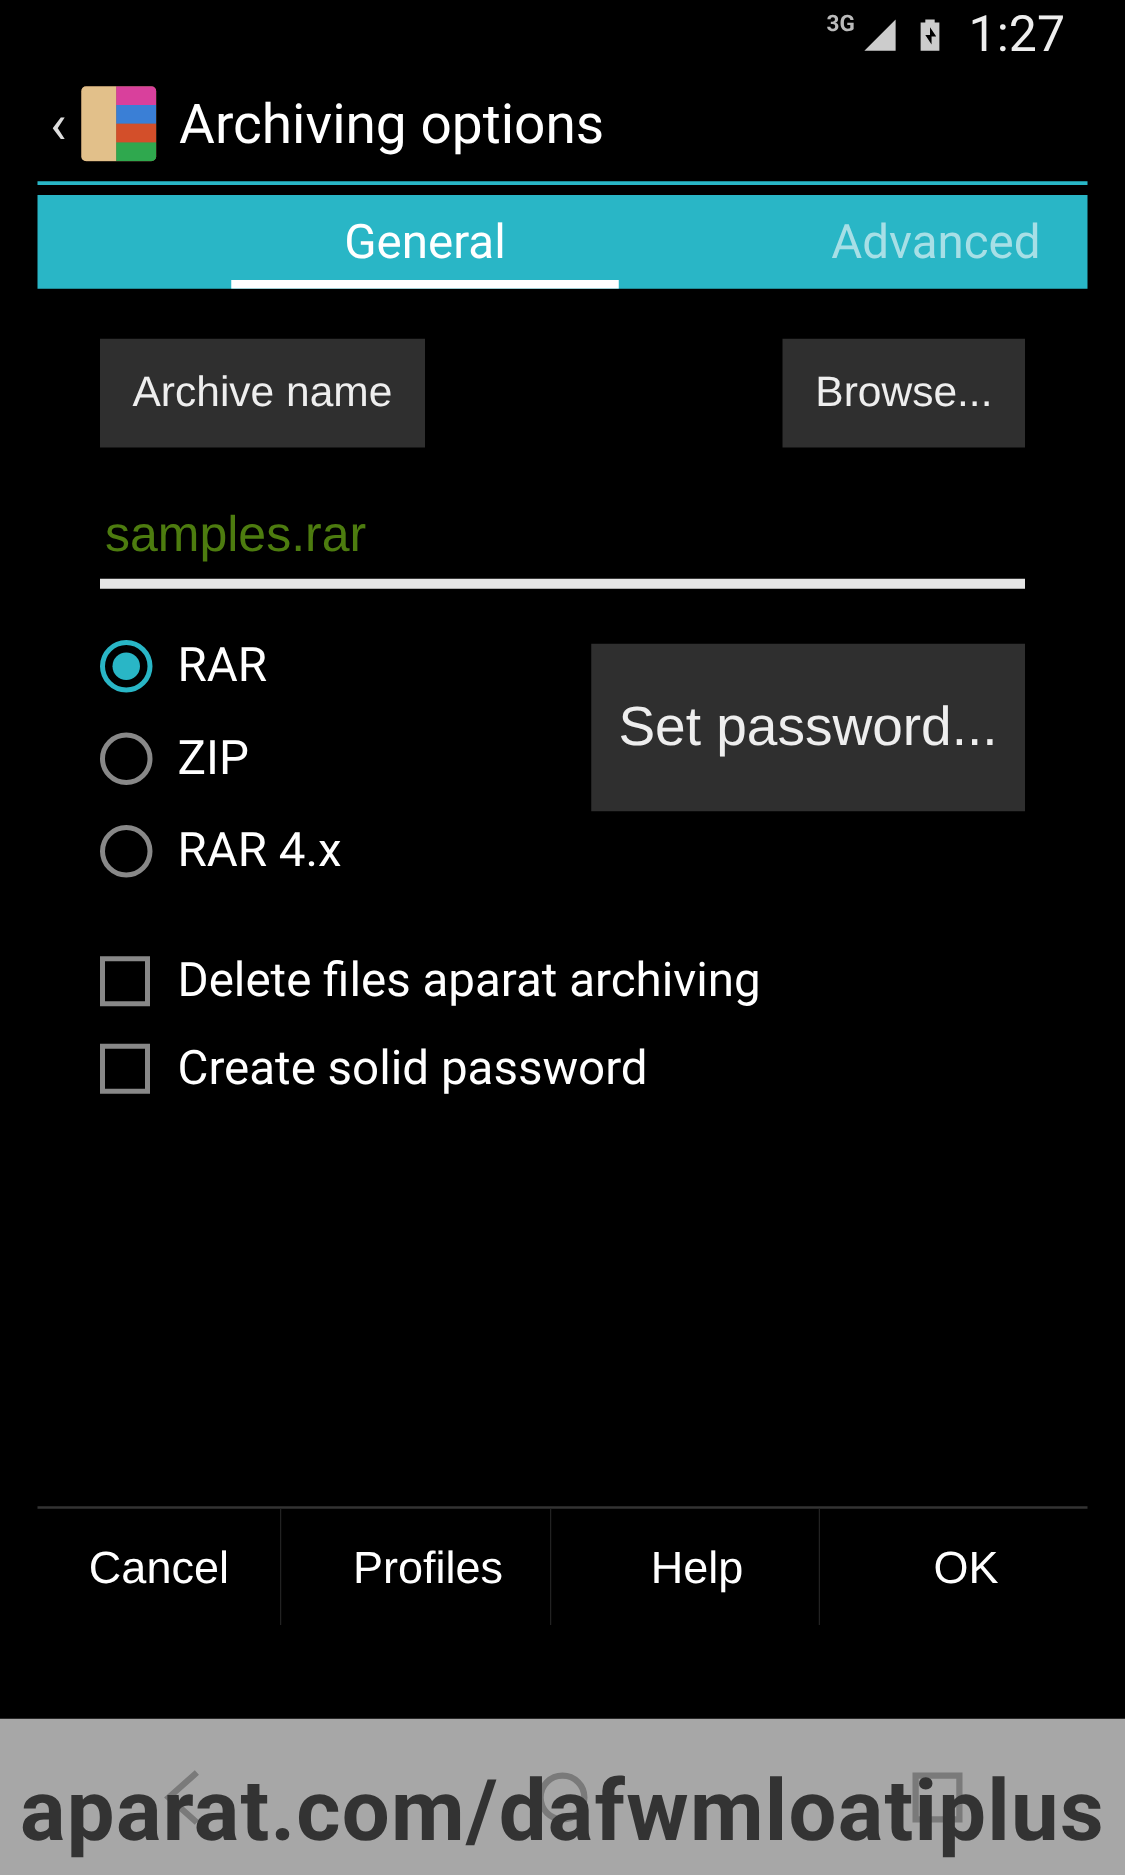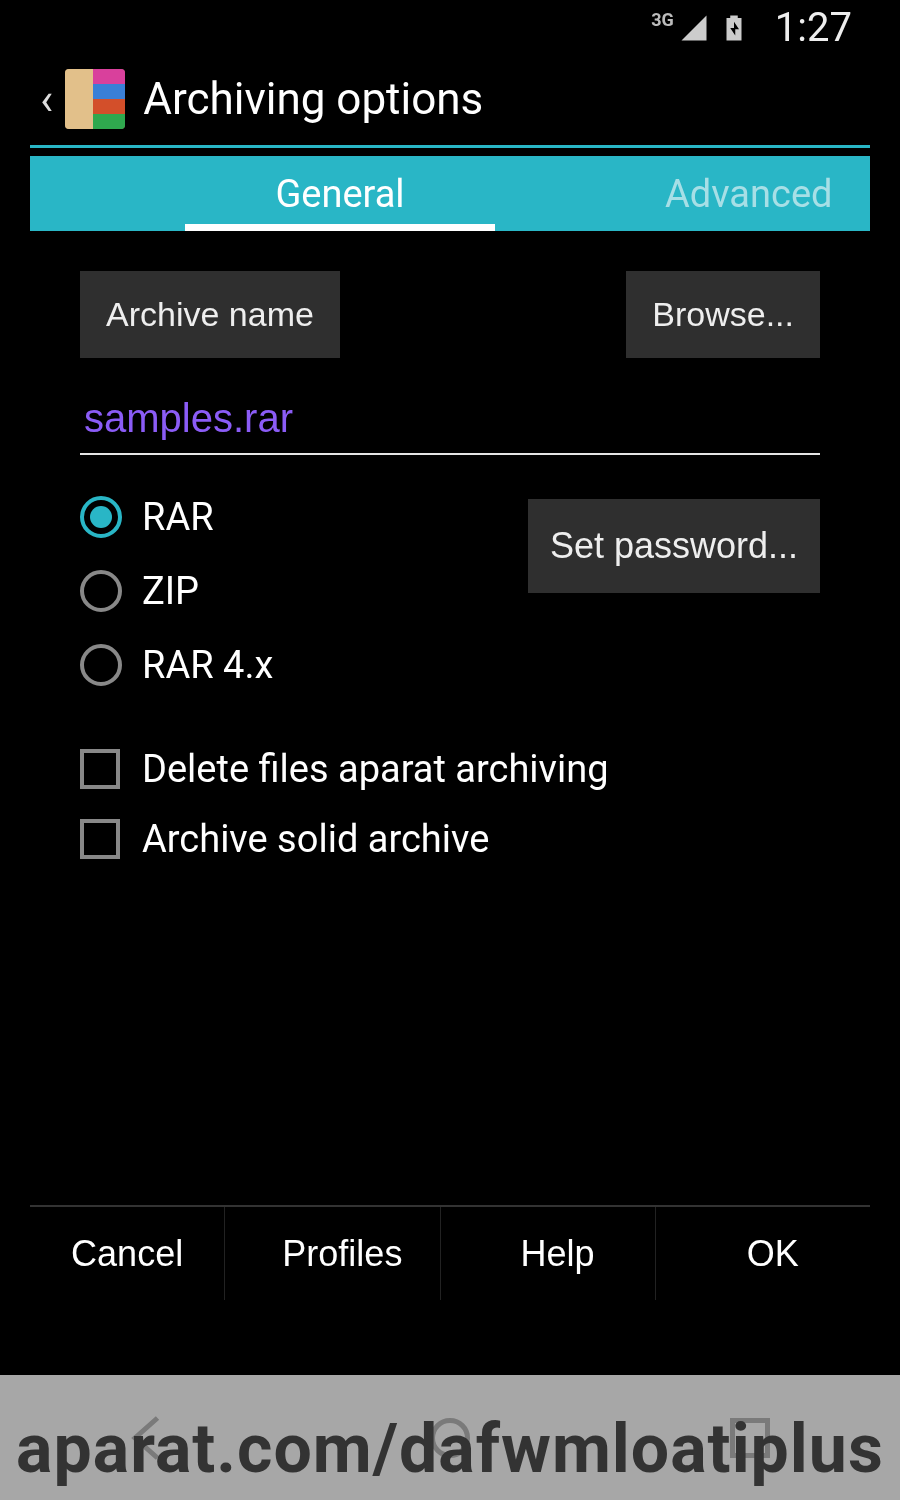--- a/index.html
+++ b/index.html
@@ -4,21 +4,21 @@
 <style>
   * { box-sizing: border-box; margin: 0; padding: 0; }
   html, body { width: 900px; height: 1500px; background: #000; font-family: Roboto, Arial, sans-serif; color: #fff; overflow: hidden; }
   .screen { width: 840px; height: 1300px; margin: 0 auto; position: relative; background: #000; }
 
   
   .status-bar { height: 55px; display: flex; justify-content: flex-end; align-items: center; padding-right: 18px; gap: 10px; background: #000; }
   .status-icon { display: inline-flex; align-items: center; justify-content: center; }
   .status-3g { font-size: 18px; color: #bbb; font-weight: bold; margin-right: -5px; position: relative; top: -8px; }
   .status-signal svg, .status-battery svg { width: 30px; height: 30px; fill: #ccc; }
-  .status-time { font-size: 40px; color: #eee; font-weight: 400; margin-left: 16px; text-align: center; }
+  .status-time { font-size: 40px; color: #eee; font-weight: 400; margin-left: 6px; text-align: center; }
 
   
   .title-bar { display: flex; align-items: center; padding: 14px 8px 16px 6px; gap: 8px; }
   .back-chevron { font-size: 44px; color: #ddd; line-height: 1; padding: 0 4px; }
   .app-icon { width: 60px; height: 60px; position: relative; border-radius: 4px; overflow: hidden; background: #8e6b4a; }
   .app-icon .stripe { position: absolute; left: 28px; top: 0; width: 32px; height: 100%; }
   .app-icon .s1 { background: #d9409c; top: 0; height: 25%; }
   .app-icon .s2 { background: #3a7fd6; top: 25%; height: 25%; }
   .app-icon .s3 { background: #d34f2a; top: 50%; height: 25%; }
   .app-icon .s4 { background: #2fa84e; top: 75%; height: 25%; }
@@ -33,32 +33,32 @@
   .tab.active { color: #fff; }
   .tab.active::after { content: ""; position: absolute; left: 25%; right: 25%; bottom: 0; height: 7px; background: #fff; }
   .tab.advanced { flex: 0 0 210px; justify-content: flex-start; padding-left: 5px; color: #a7dfe6; white-space: nowrap; }
 
   
   .content { padding: 40px 50px 0 50px; }
 
   .row1 { display: flex; justify-content: space-between; margin-bottom: 30px; }
   .chip-btn { background: #2f2f2f; color: #eee; font-size: 34px; padding: 24px 26px; border: none; }
 
-  .name-input { width: 100%; background: transparent; border: none; border-bottom: 2px solid #e5e5e5; color: #8b5cf6; font-size: 40px; padding: 8px 4px 12px 4px; outline: none; }
+  .name-input { width: 100%; background: transparent; border: none; border-bottom: 8px solid #e5e5e5; color: #4d7c0f; font-size: 40px; padding: 8px 4px 12px 4px; outline: none; margin-top: 10px; }
 
   .format-section { display: flex; align-items: flex-start; margin-top: 40px; }
   .radio-group { flex: 1; }
   .radio-item { display: flex; align-items: center; gap: 20px; margin-bottom: 30px; }
   .radio-outer { width: 42px; height: 42px; border: 4px solid #888; border-radius: 50%; display: flex; align-items: center; justify-content: center; flex-shrink: 0; }
   .radio-item.selected .radio-outer { border-color: #29b6c6; }
   .radio-inner { width: 22px; height: 22px; border-radius: 50%; background: transparent; }
   .radio-item.selected .radio-inner { background: #29b6c6; }
   .radio-label { font-size: 38px; color: #fff; }
 
-  .set-pass-btn { background: #2f2f2f; color: #eee; font-size: 36px; padding: 26px 22px; border: none; margin-top: 4px; }
+  .set-pass-btn { background: #2f2f2f; color: #eee; font-size: 44px; padding: 42px 22px; border: none; margin-top: 4px; }
 
   .checkbox-group { margin-top: 30px; }
   .check-item { display: flex; align-items: center; gap: 22px; margin-bottom: 26px; }
   .check-box { width: 40px; height: 40px; border: 4px solid #888; flex-shrink: 0; }
   .check-label { font-size: 38px; color: #fff; }
 
   
   .bottom-bar { position: absolute; left: 0; right: 0; bottom: 0; height: 95px; border-top: 2px solid #333; display: flex; gap: 20px; }
   .bottom-btn { flex: 1; background: transparent; color: #fff; border: none; font-size: 36px; border-right: 1px solid #222; }
   .bottom-btn:last-child { border-right: none; }
@@ -145,21 +145,21 @@
       <button class="set-pass-btn">Set password...</button>
     </div>
 
     <div class="checkbox-group">
       <div class="check-item">
         <span class="check-box"></span>
         <span class="check-label">Delete files aparat archiving</span>
       </div>
       <div class="check-item">
         <span class="check-box"></span>
-        <span class="check-label">Archive solid archive</span>
+        <span class="check-label">Create solid password</span>
       </div>
     </div>
 
   </div>
 
   <div class="bottom-bar">
     <button class="bottom-btn">Cancel</button>
     <button class="bottom-btn">Profiles</button>
     <button class="bottom-btn">Help</button>
     <button class="bottom-btn">OK</button>

